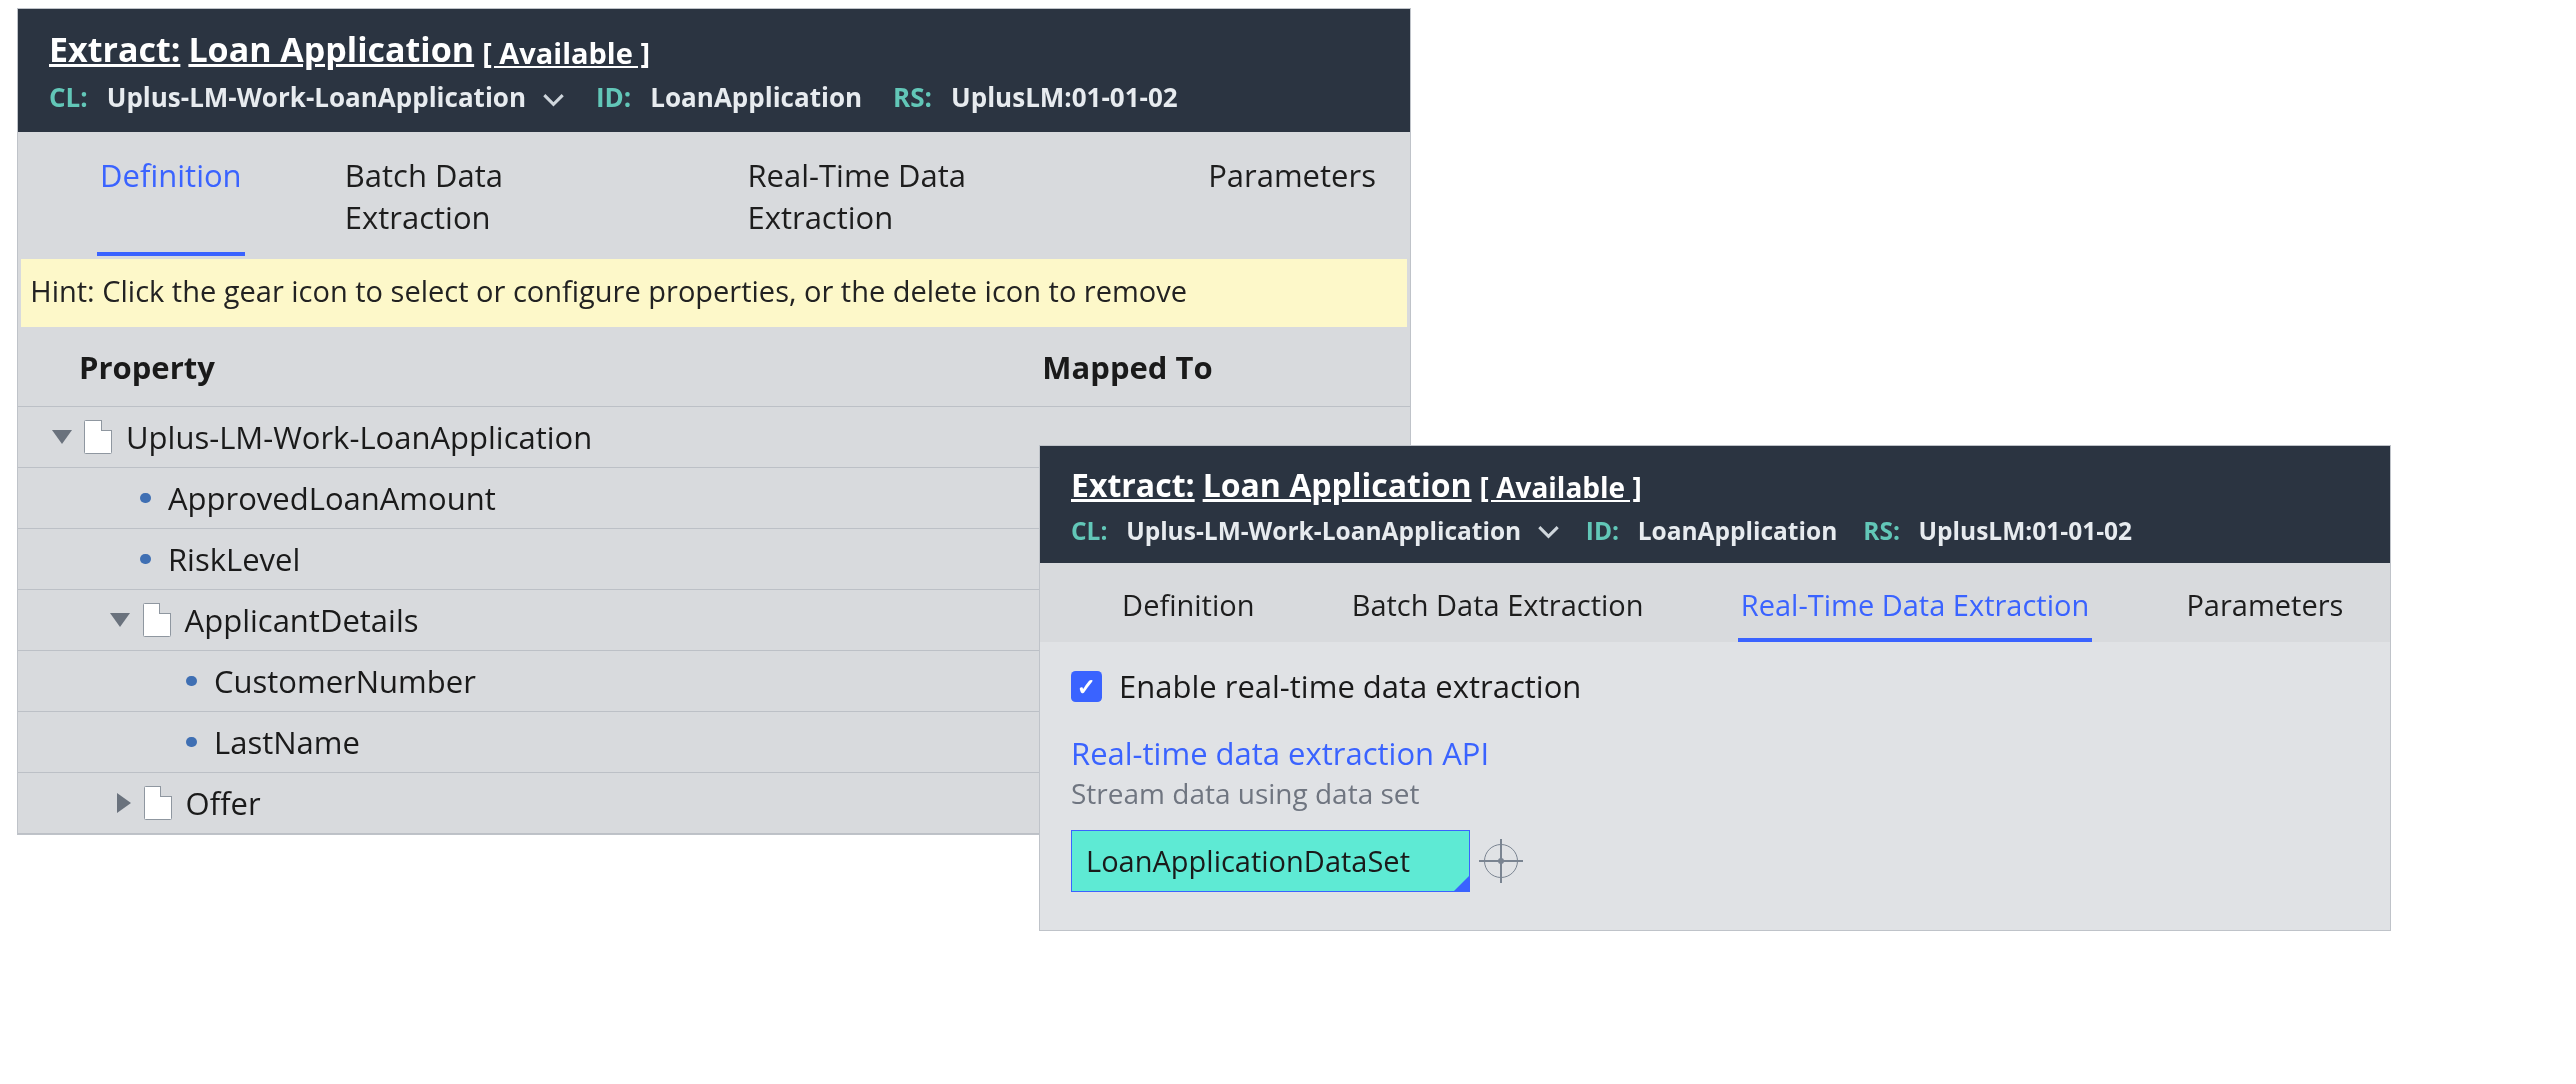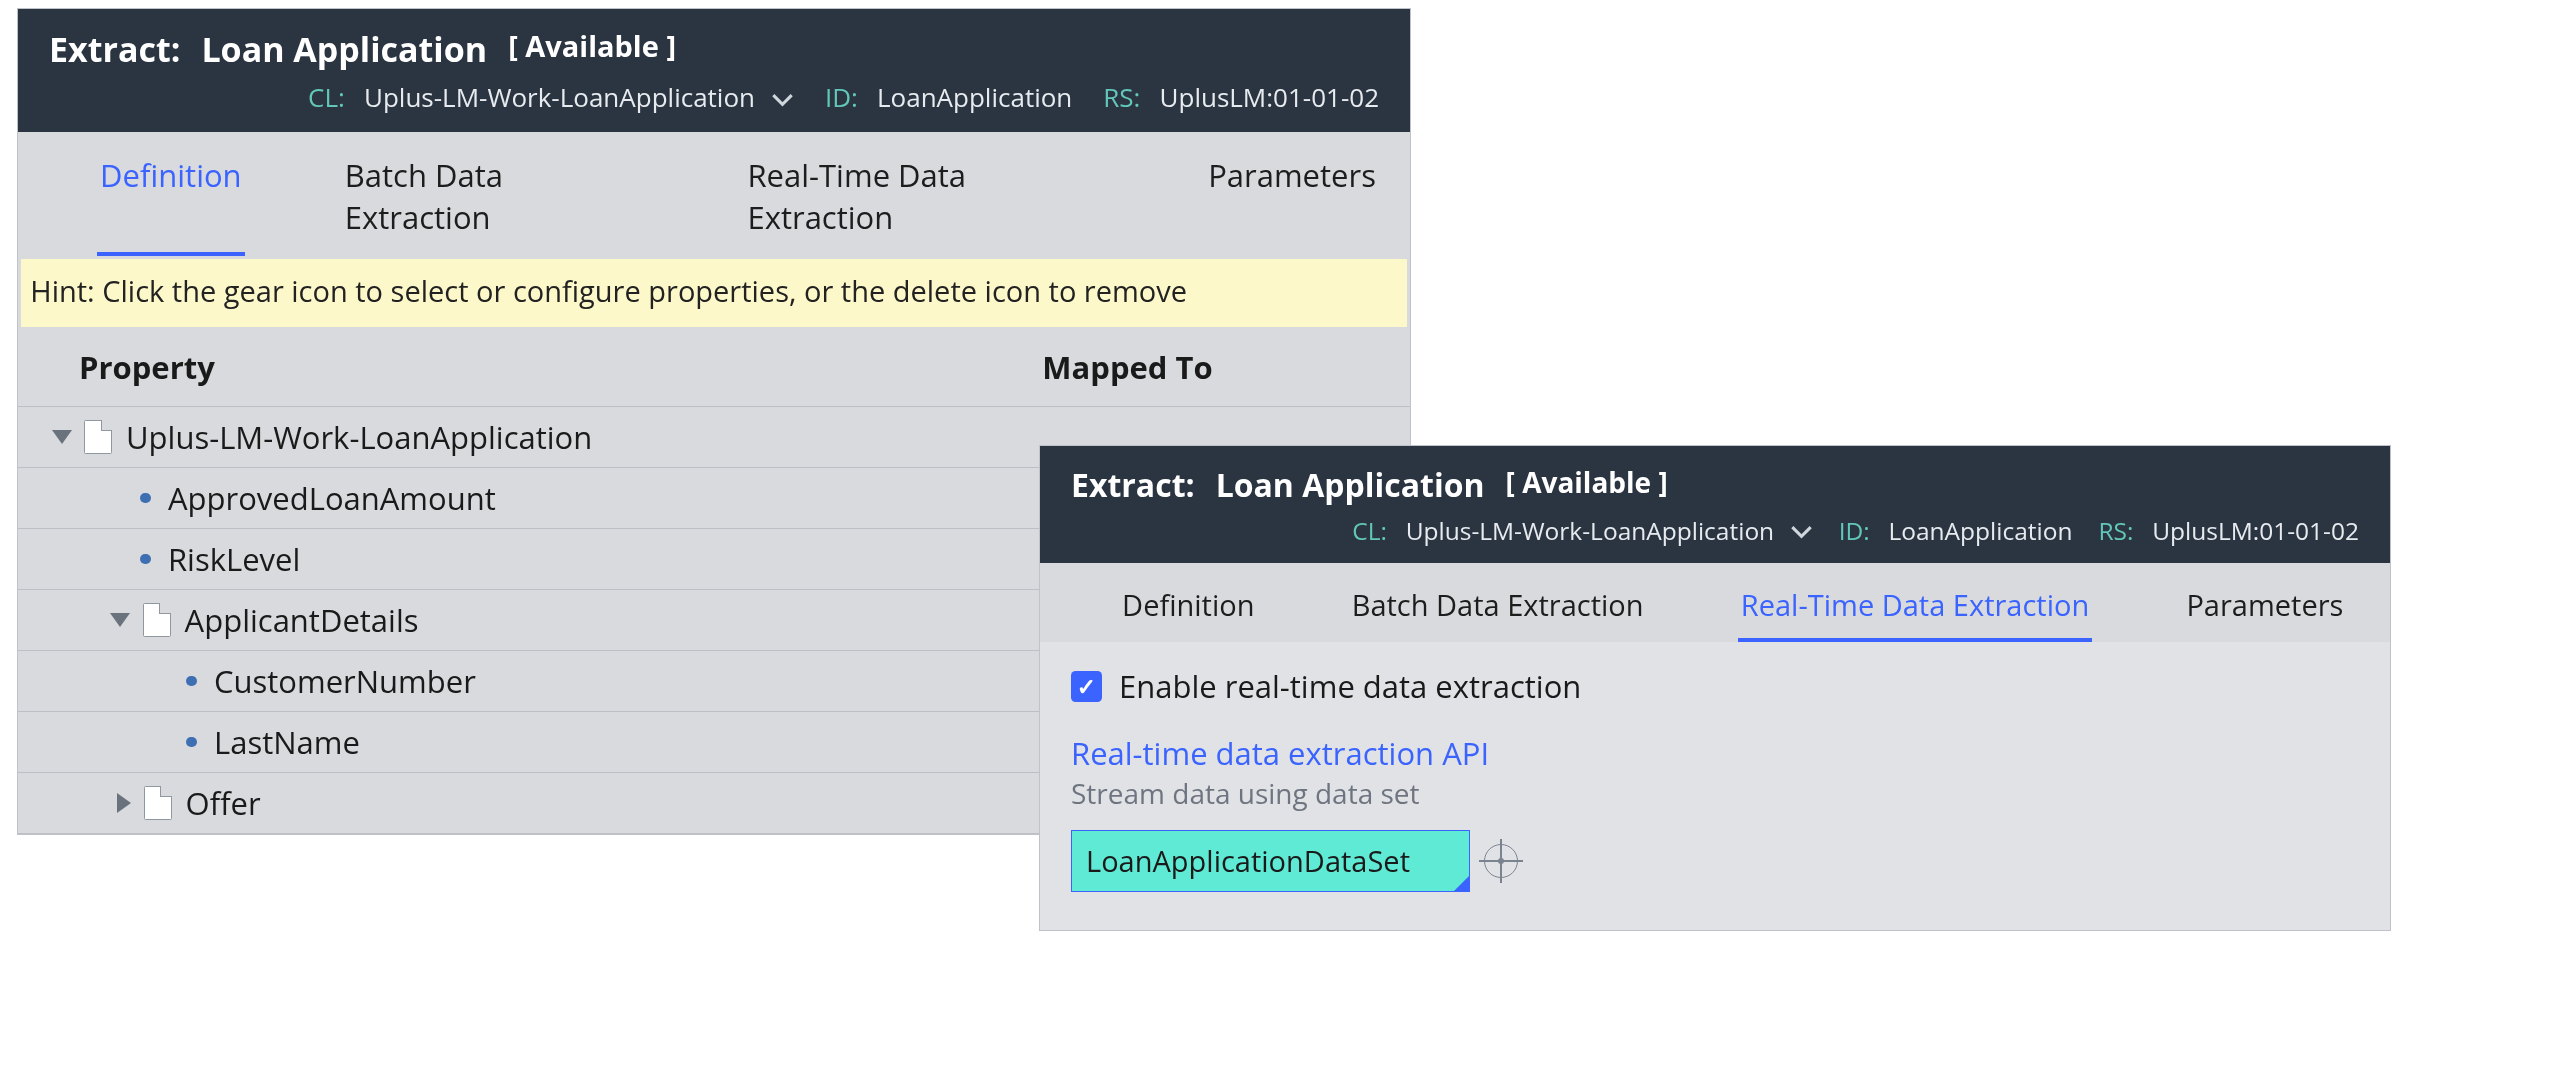--- a/index.html
+++ b/index.html
@@ -29,37 +29,37 @@
   
   .rule-header{
     background:var(--dark);
     color:#fff;
     padding:17px 31px 6.1px 31px;
   }
   .rule-title{
     font-size:34px;
     font-weight:700;
     display:flex;
-    align-items:flex-start;
-    gap:21px;
+    align-items:flex-end;
+    gap:8px;
     margin-bottom:7.7px;
+    text-decoration:underline;
   }
   .rule-title .status{
     font-size:29px;
     font-weight:700;
   }
   .metarow{
     display:flex;
     gap:31px;
     align-items:center;
     font-size:26px;
-    font-weight:400;
+    font-weight:700;
     color:#e7ebef;
     padding-bottom:10.7px;
-    justify-content:flex-end;
   }
   .metarow .lbl{color:var(--teal);margin-right:12.3px;}
   .metarow .chevron{display:inline-block;margin-left:9.2px;}
 
   
   .tabbar{
     background:var(--grey-bg);
     display:flex;
     gap:49px;
     padding:14px 31px 0 31px;

